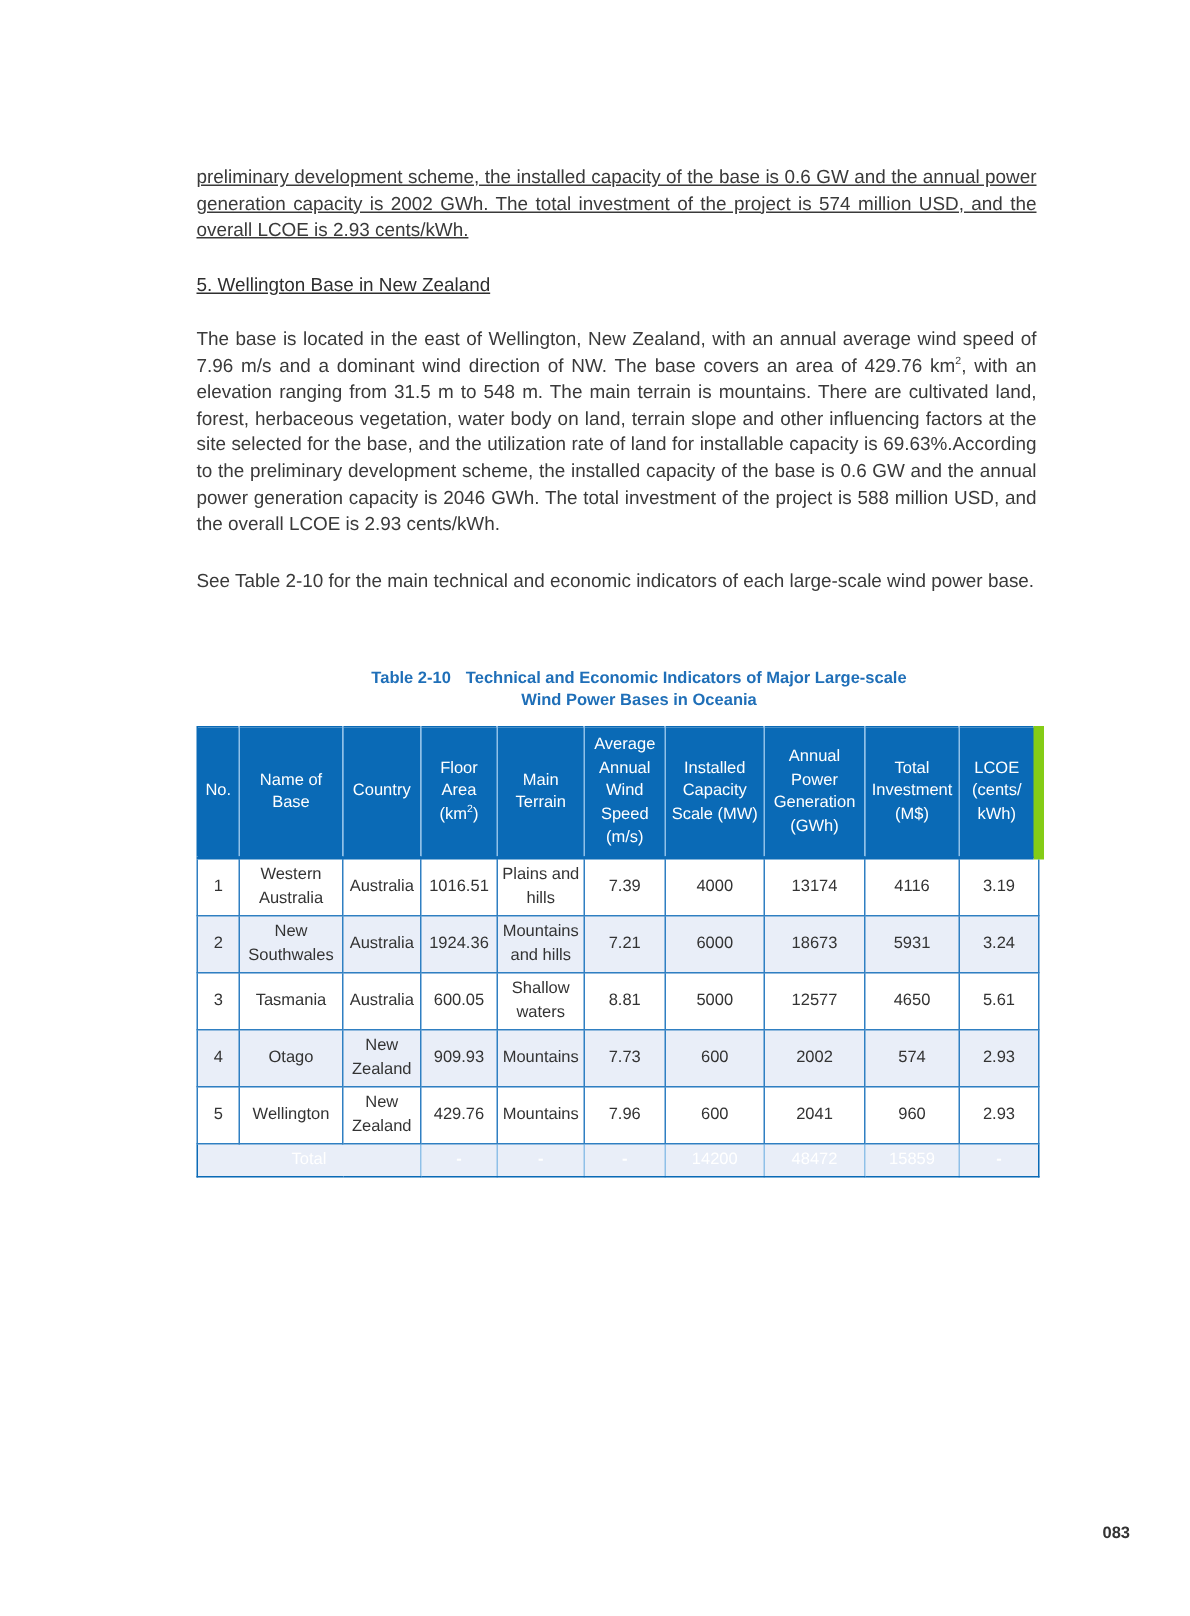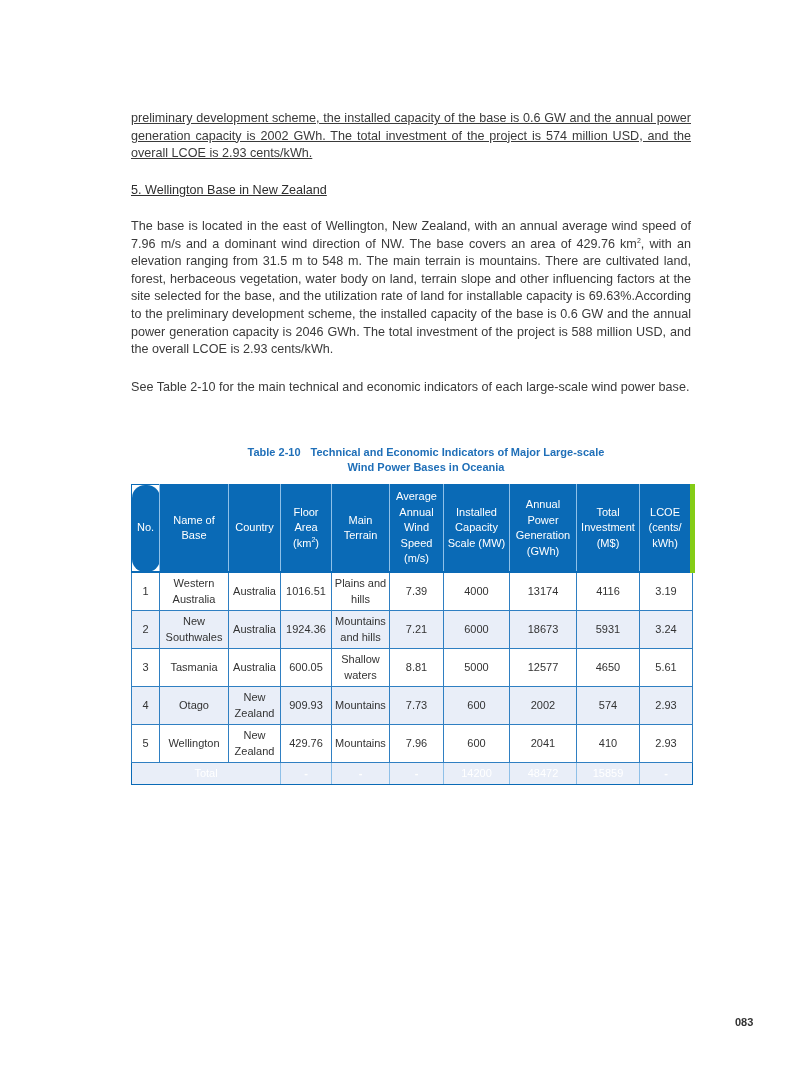--- a/index.html
+++ b/index.html
@@ -10,22 +10,22 @@
   .heading { position: absolute; left: 131px; font-size: 12.6px; line-height: 17.6px; color: #2e2e2e; margin: 0; }
   .caption { position: absolute; left: 131px; width: 660px; text-align: center; font-weight: bold;
              color: #1f6fb8; font-size: 11px; line-height: 15px; }
   .caption-inner { display: inline-block; text-align: center; margin-left: -70px; }
   .caption .num { margin-right: 10px; }
   table.data { position: absolute; left: 131px; top: 484px; width: 561px; border-collapse: collapse;
                table-layout: fixed; font-size: 11px; line-height: 15.5px; }
   table.data th { background: #0a6ab6; color: #ffffff; font-weight: normal;
                   border-left: 1px solid #8fc0e8; border-right: 1px solid #8fc0e8;
                   height: 86px; padding: 0 1px; text-align: center; vertical-align: middle; }
-  table.data th:first-child { border-left: 1px solid #0a6ab6; border-radius: 13px; }
-  table.data th:last-child { border-right: 5px solid #84cc16; }
+  table.data th:first-child { border-left: 1px solid #0a6ab6; }
+  table.data th:last-child { border-right: 7px solid #84cc16; }
   table.data thead tr { border-top: 1px solid #0a6ab6; border-bottom: 2px solid #0a6ab6; }
   table.data td { border: 1px solid #2f7fc2; text-align: center; vertical-align: middle; color: #333333;
                   height: 37px; padding: 0 1px; }
   table.data tbody tr:nth-child(even) td { background: #e9eef8; }
   table.data tbody tr:first-child td { border-top: none; }
   table.data tr.total td { background: #0a6ab6; color: #ffffff; height: 21px; border: 1px solid #0a6ab6;
                            border-left: 1px solid #8fc0e8; border-right: 1px solid #8fc0e8; }
   table.data tr.total td:first-child { border-left: 1px solid #0a6ab6; }
   table.data tr.total td:last-child { border-right: 1px solid #0a6ab6; }
   table.data tr.total td.dash { font-weight: bold; }
@@ -128,21 +128,21 @@
     </tr>
     <tr>
       <td>5</td>
       <td>Wellington</td>
       <td>New Zealand</td>
       <td>429.76</td>
       <td>Mountains</td>
       <td>7.96</td>
       <td>600</td>
       <td>2041</td>
-      <td>410</td>
+      <td>960</td>
       <td>2.93</td>
     </tr>
     <tr class="total">
       <td colspan="3">Total</td>
       <td class="dash">-</td>
       <td class="dash">-</td>
       <td class="dash">-</td>
       <td>14200</td>
       <td>48472</td>
       <td>15859</td>

